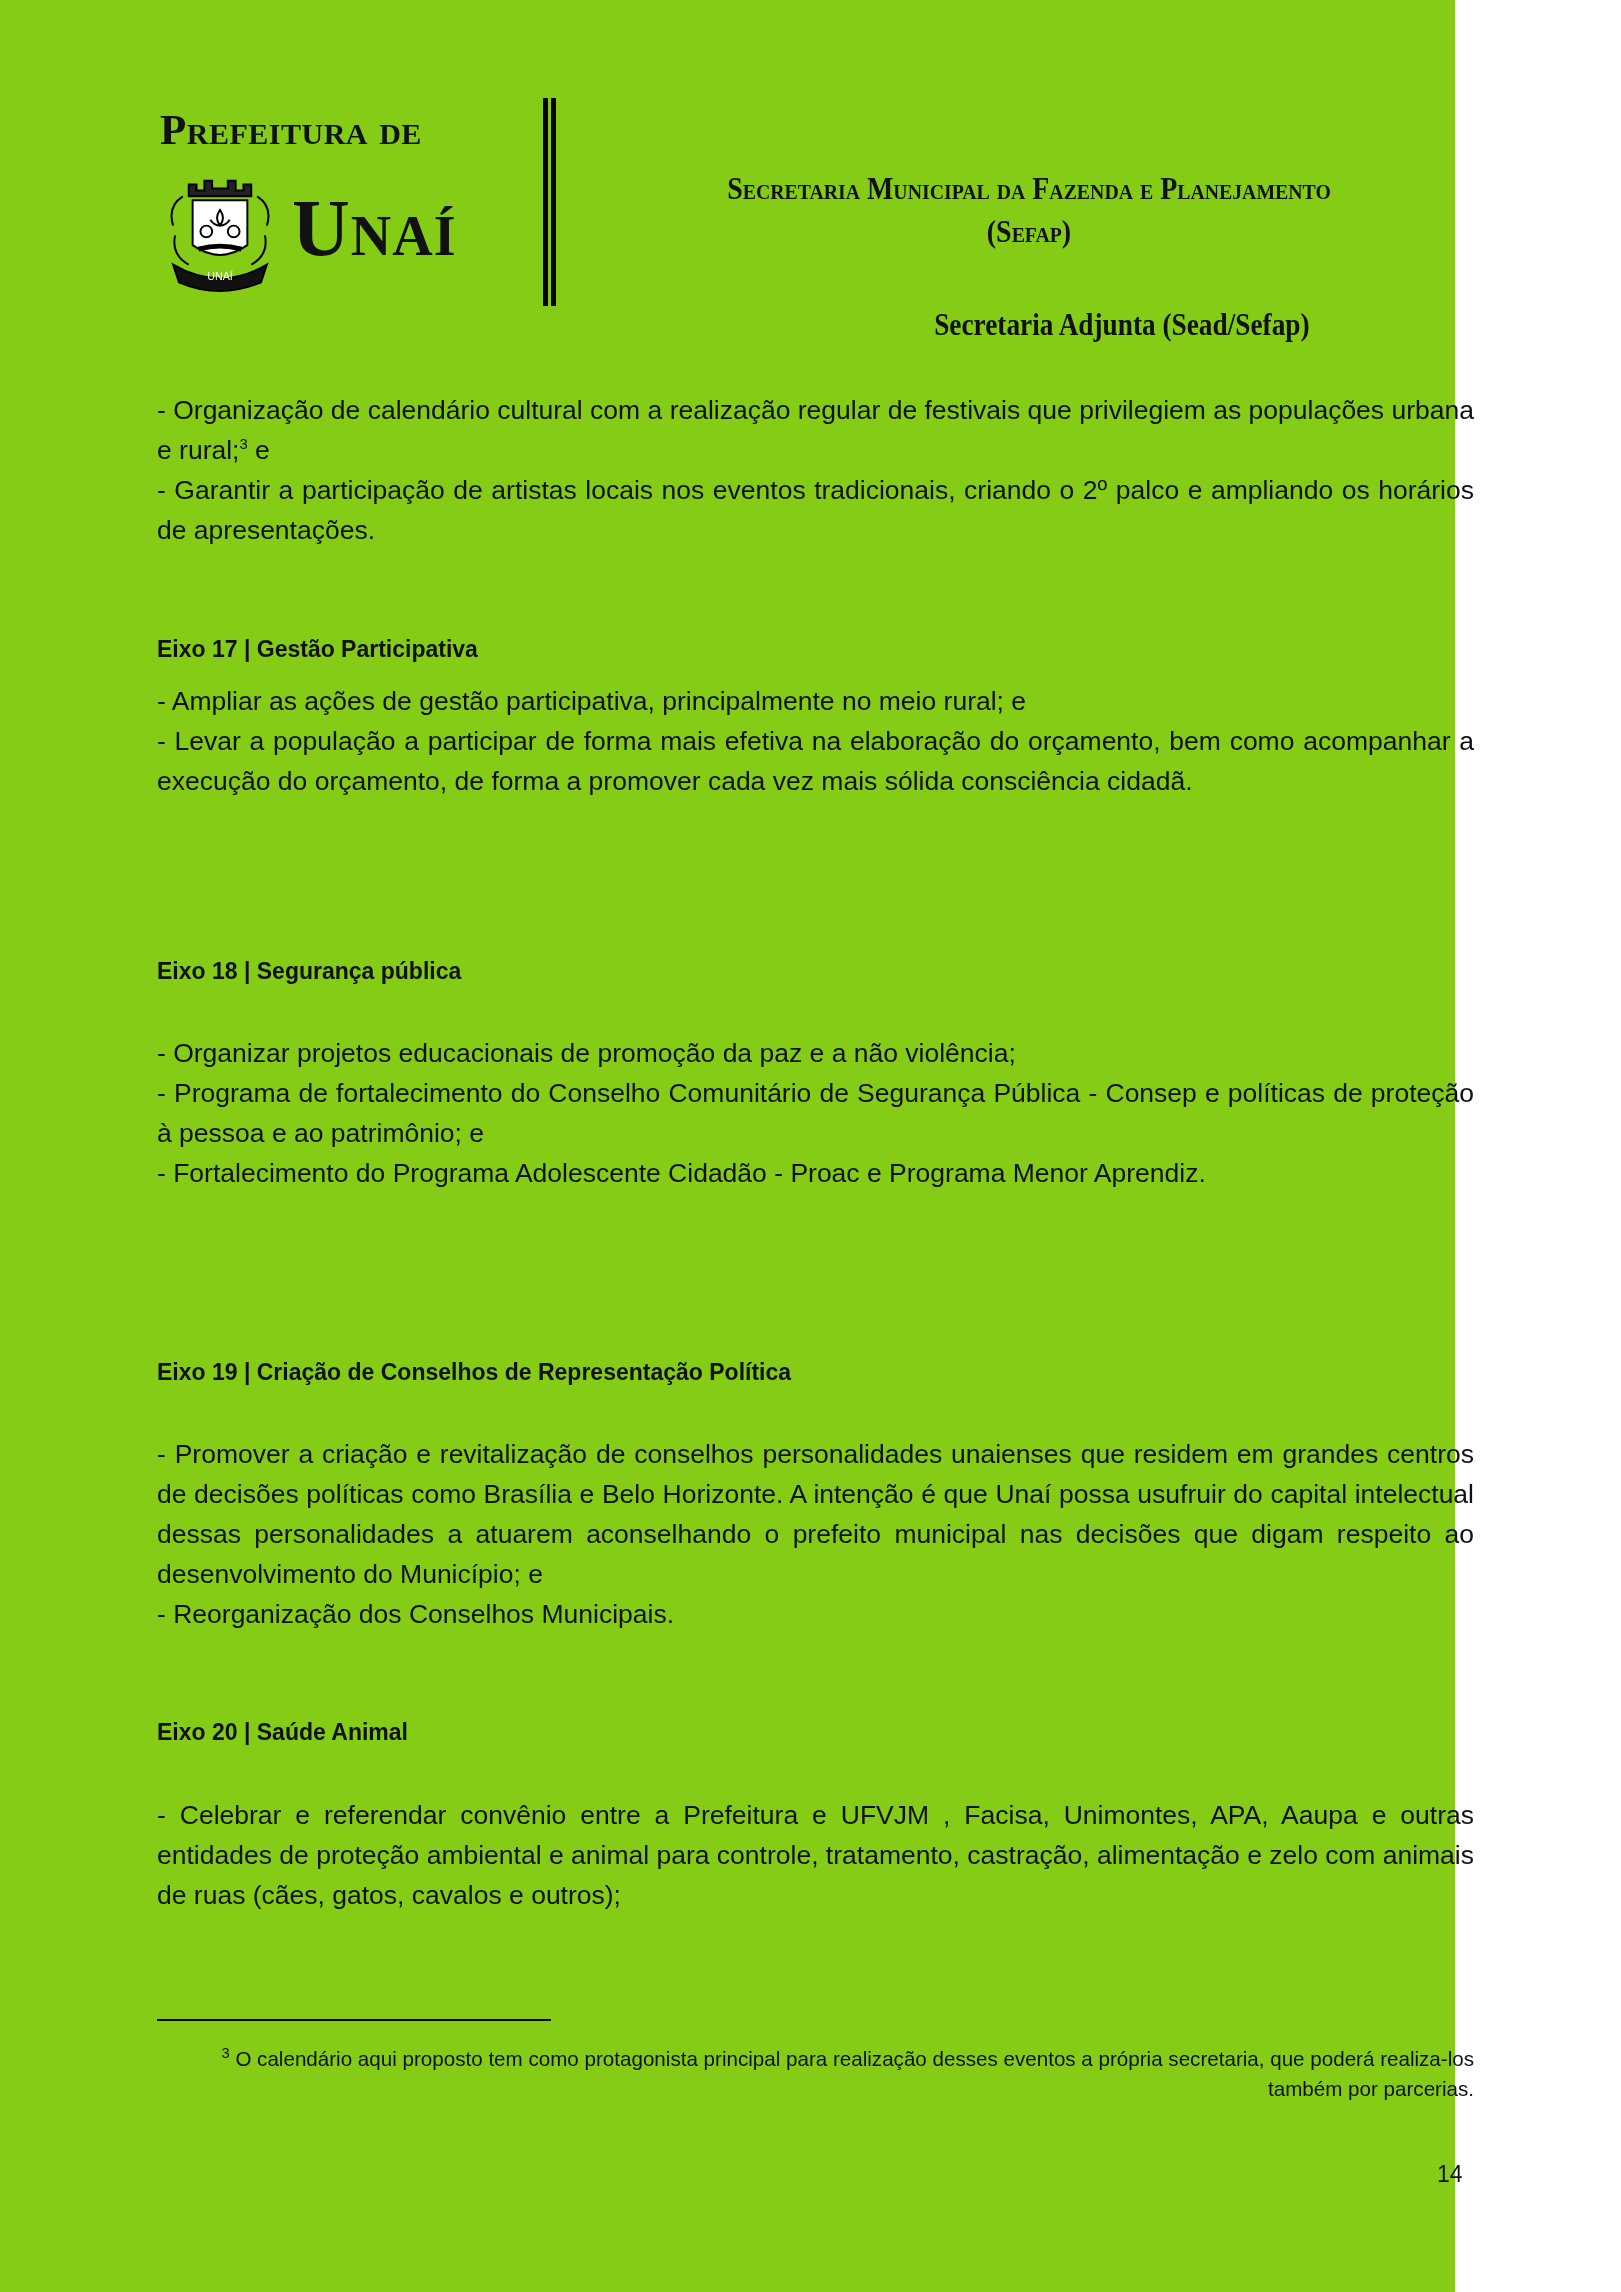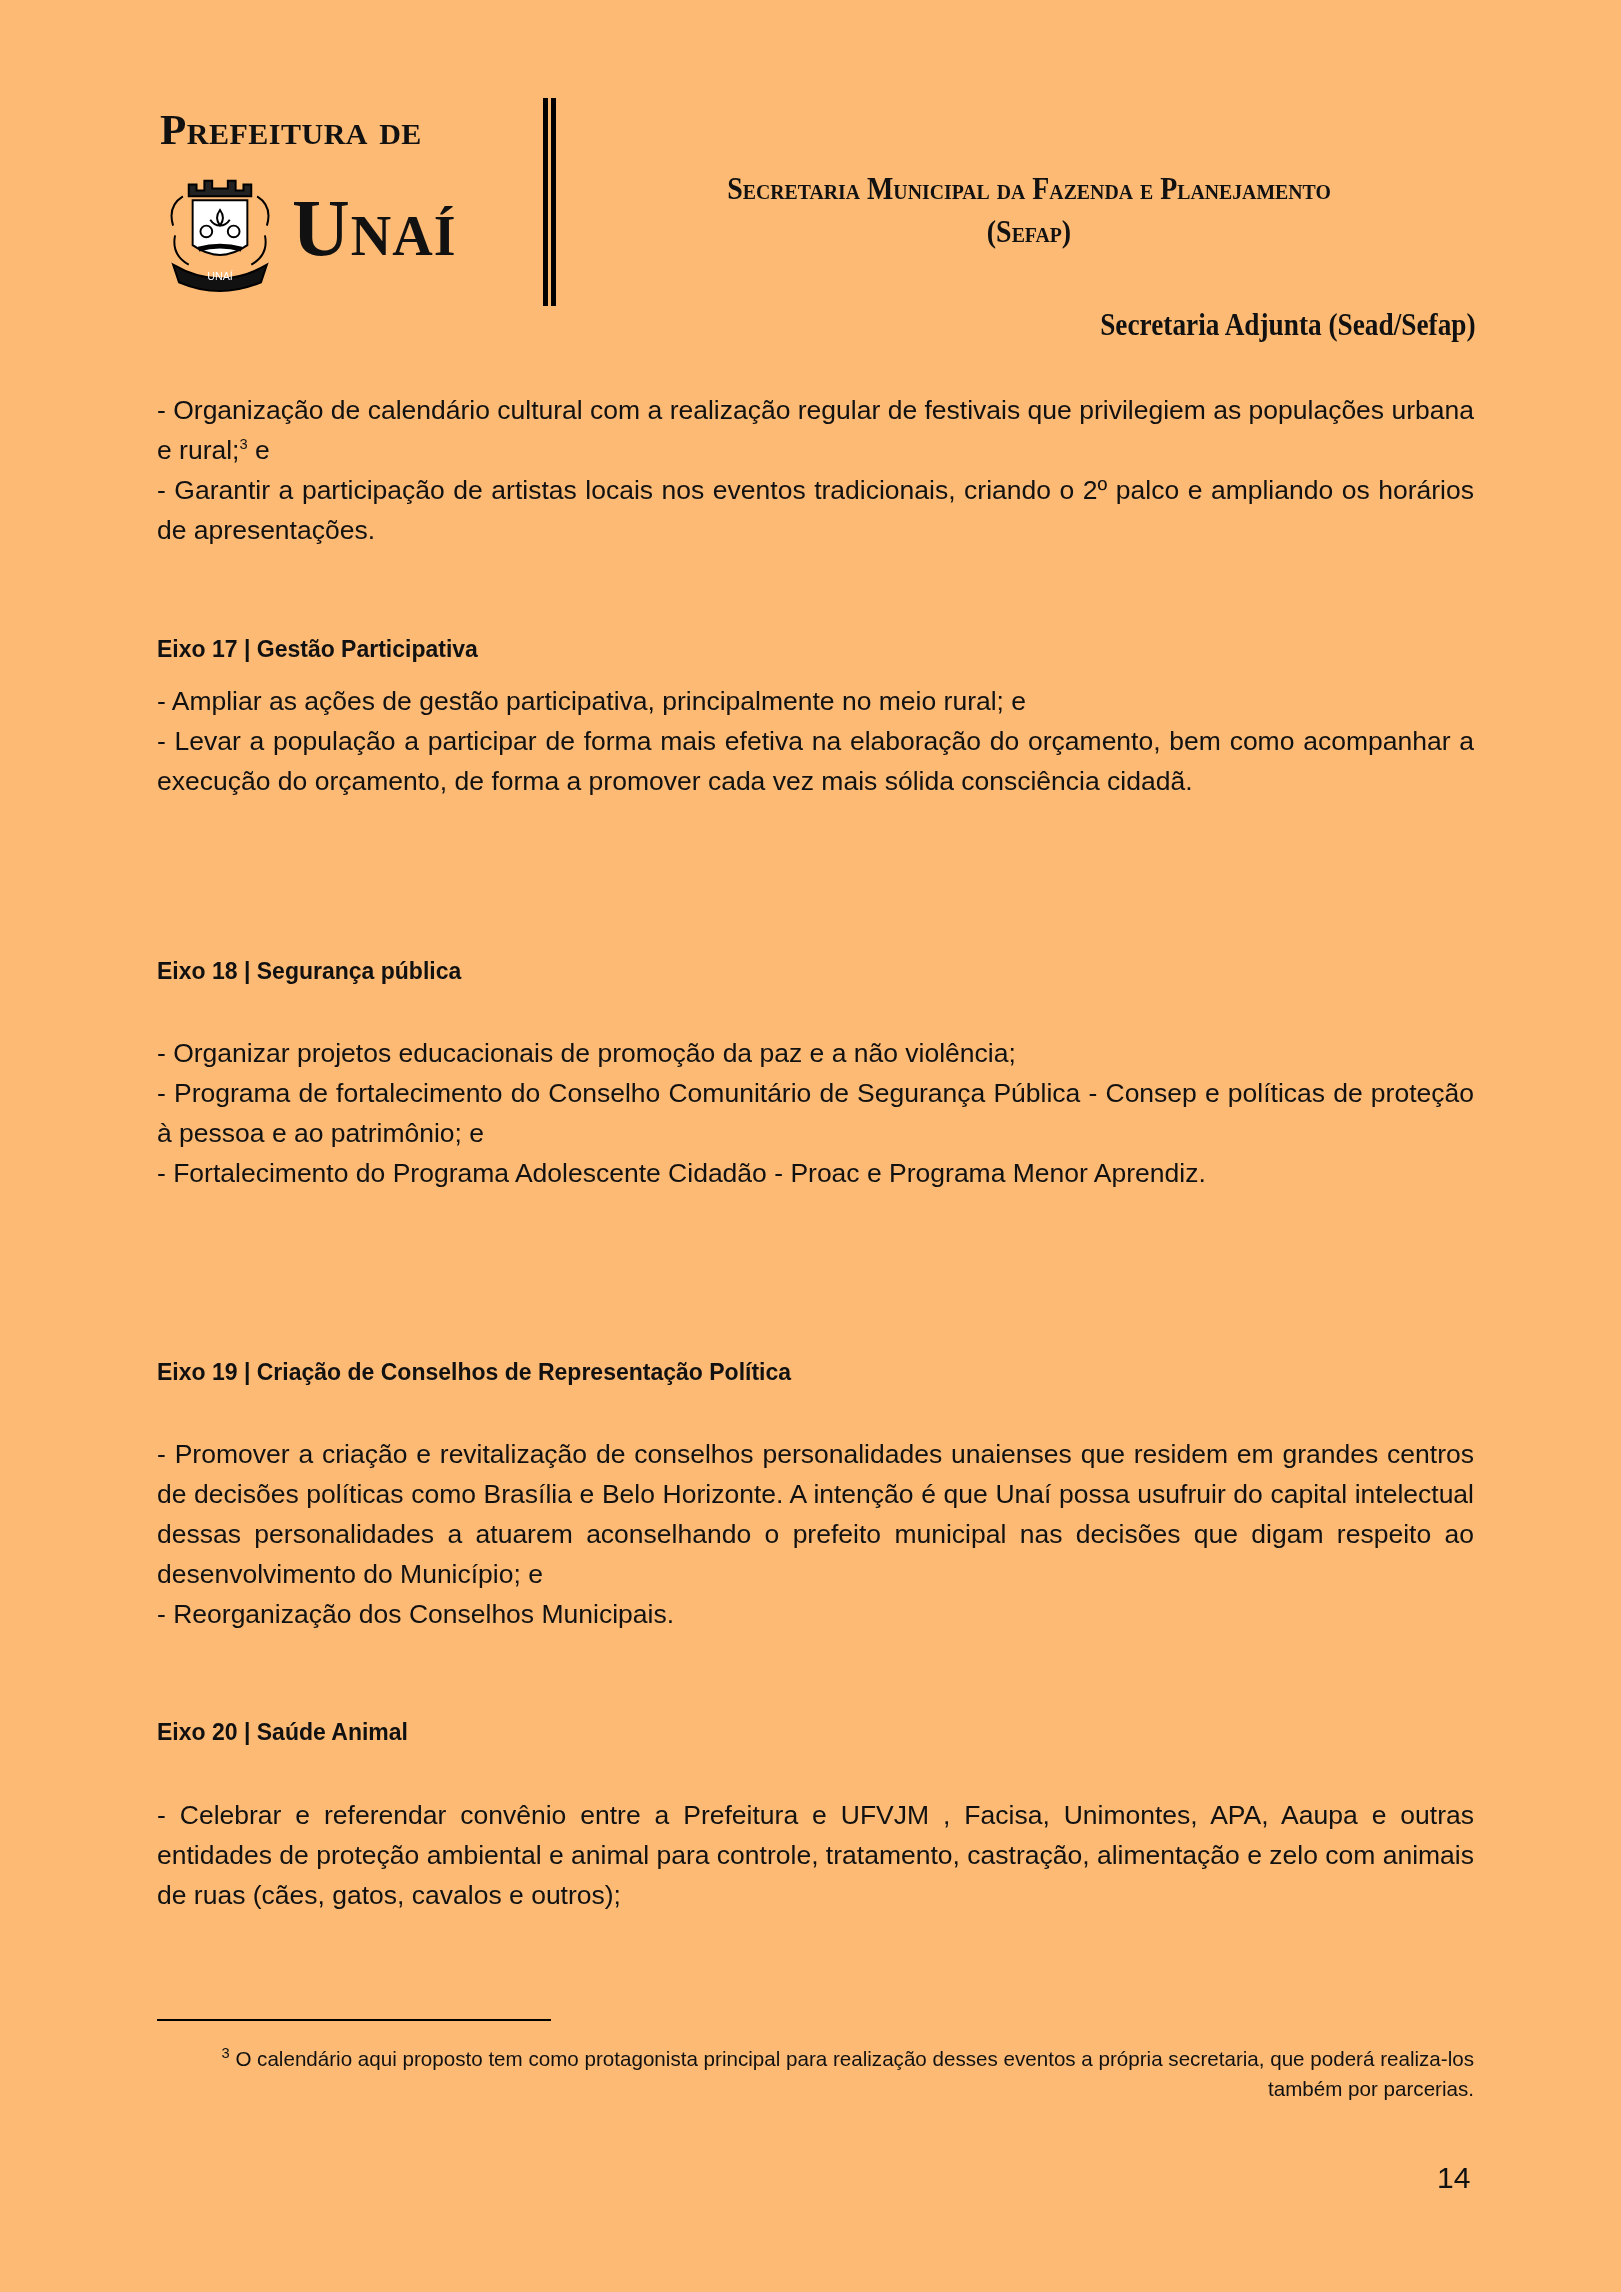--- a/index.html
+++ b/index.html
@@ -1,38 +1,38 @@
 <!DOCTYPE html>
 <html><head>
 <meta charset="utf-8">
 <style>
   html, body { margin: 0; padding: 0; background: #ffffff; }
   body { width: 1621px; height: 2293px; position: relative; overflow: hidden; color: #111; }
-  .page { position: absolute; left: 0; top: 0; width: 1621px; height: 2293px; background: #fdba74; }
+  .page { position: absolute; left: 0; top: 0; width: 1455px; height: 2293px; background: #84cc16; }
 
   
   .org-line1 { position: absolute; left: 160px; top: 108px; font-family: "Liberation Serif", serif; font-weight: bold; font-size: 43px; letter-spacing: 0.5px; font-variant: small-caps; line-height: 1; }
   .org-line2 { position: absolute; left: 292px; top: 188px; font-family: "Liberation Serif", serif; font-weight: bold; font-size: 80px; font-variant: small-caps; line-height: 1; letter-spacing: 1px; }
   .crest { position: absolute; left: 159px; top: 167px; width: 122px; height: 127px; }
   .divider { position: absolute; top: 98px; width: 4.9px; height: 208px; background: #000; }
   .divider.a { left: 543px; }
   .divider.b { left: 551px; }
   .sec-title { position: absolute; left: 588px; width: 882px; top: 167px; text-align: center; font-family: "Liberation Serif", serif; font-weight: bold; font-variant: small-caps; font-size: 31px; line-height: 43px; transform: scaleX(0.9); transform-origin: center; }
   .sec-sub { position: absolute; right: 145px; top: 307px; font-family: "Liberation Serif", serif; font-weight: bold; font-size: 31px; transform: scaleX(0.88); transform-origin: right; white-space: nowrap; }
 
   
   .body { position: absolute; left: 157px; width: 1317px; font-family: "Liberation Sans", sans-serif; font-size: 26.5px; line-height: 40px; }
   .para { margin: 0; text-align: justify; }
   .heading { position: absolute; left: 157px; font-family: "Liberation Sans", sans-serif; font-weight: bold; font-size: 23px; line-height: 35px; white-space: nowrap; }
   sup { font-size: 14.7px; line-height: 0; vertical-align: super; }
 
   
   .fn-rule { position: absolute; left: 157px; top: 2019px; width: 394px; height: 2px; background: #000; }
   .footnote { position: absolute; left: 157px; top: 2044px; width: 1317px; font-family: "Liberation Sans", sans-serif; font-size: 20.6px; line-height: 30px; text-align: right; }
-  .page-num { position: absolute; left: 1437px; top: 2161px; font-family: "Liberation Sans", sans-serif; font-size: 30px; }
+  .page-num { position: absolute; left: 1437px; top: 2161px; font-family: "Liberation Sans", sans-serif; font-size: 23px; }
 </style>
 </head>
 <body>
 
 <div class="page">
 
   <div class="org-line1">Prefeitura de</div>
   <svg class="crest" viewBox="0 0 124 130">
     <g fill="none" stroke="#000" stroke-width="2">
       <path d="M30 30 L30 18 L38 18 L38 24 L46 24 L46 14 L54 14 L54 22 L70 22 L70 14 L78 14 L78 24 L86 24 L86 18 L94 18 L94 30 Z" fill="#222"></path>

